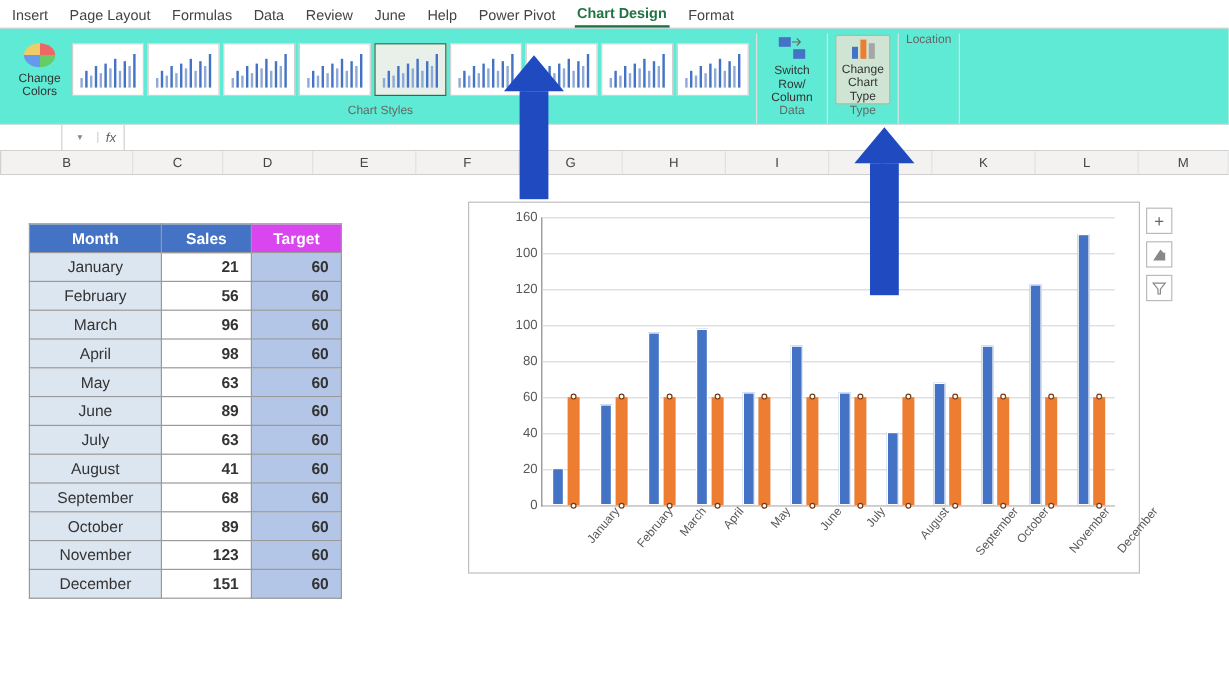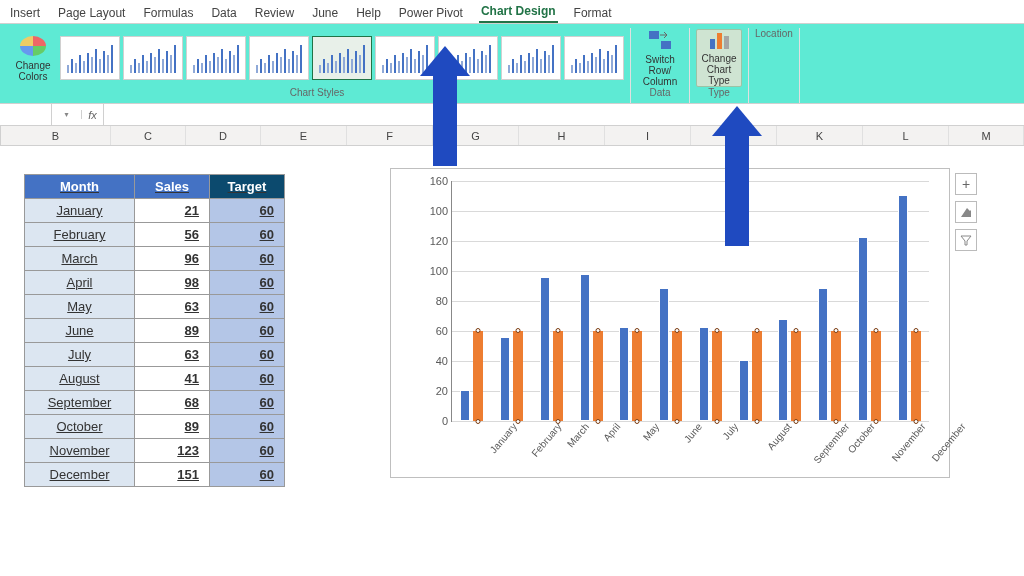--- a/index.html
+++ b/index.html
@@ -33,26 +33,26 @@
 
   
   .col-headers { height: 20px; display: flex; border-bottom: 1px solid #d0d0d0; background: #f3f2f1; font-size: 11px; color: #444; }
   .rowhead-spacer { width: 24px; border-right: 1px solid #d0d0d0; }
   .colh { flex: none; text-align: center; line-height: 20px; border-right: 1px solid #e0e0e0; }
 
   
   .sheet { position: relative; height: 430px; background: #fff; }
 
   
-  .data-table { position: absolute; left: 24px; top: 28px; border-collapse: collapse; text-decoration: underline; }
+  .data-table { position: absolute; left: 24px; top: 40px; border-collapse: collapse; }
   .data-table th, .data-table td { border: 1px solid #999; height: 24px; font-size: 13px; text-align: center; }
   .data-table th { background: #4472C4; color: #fff; font-weight: bold; }
   .data-table th:first-child { width: 110px; }
   .data-table th:nth-child(2) { width: 75px; }
-  .data-table th:nth-child(3) { width: 75px; background:#0c4a6e; }
+  .data-table th:nth-child(3) { width: 75px; background:#d946ef; }
   .data-table td:first-child { background: #DCE6F1; font-weight:500; }
   .data-table td:nth-child(2) { text-align: right; padding-right: 10px; font-weight:600; }
   .data-table td:nth-child(3) { text-align: right; padding-right: 10px; background: #B4C6E7; font-weight:600; }
 
   
   .chart-obj { position: absolute; left: 390px; top: 22px; width: 560px; height: 310px; background: #fff; border: 1px solid #bfbfbf; }
   .chart-inner { position: absolute; left: 32px; top: 12px; right: 12px; bottom: 55px; }
   .plot { position: absolute; left: 28px; right: 8px; top: 0; bottom: 0; border-left: 1px solid #888; border-bottom: 1px solid #888; }
   .grid-line { position: absolute; left: 0; right: 0; border-top: 1px solid #d9d9d9; }
   .y-tick { position: absolute; right: 100%; transform: translateY(-50%); font-size: 11px; color: #595959; padding-right: 4px; }

